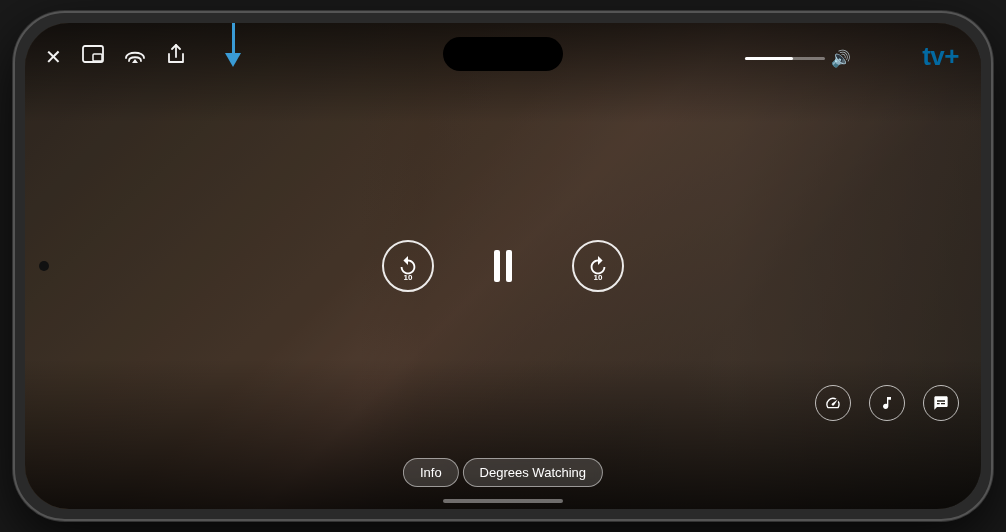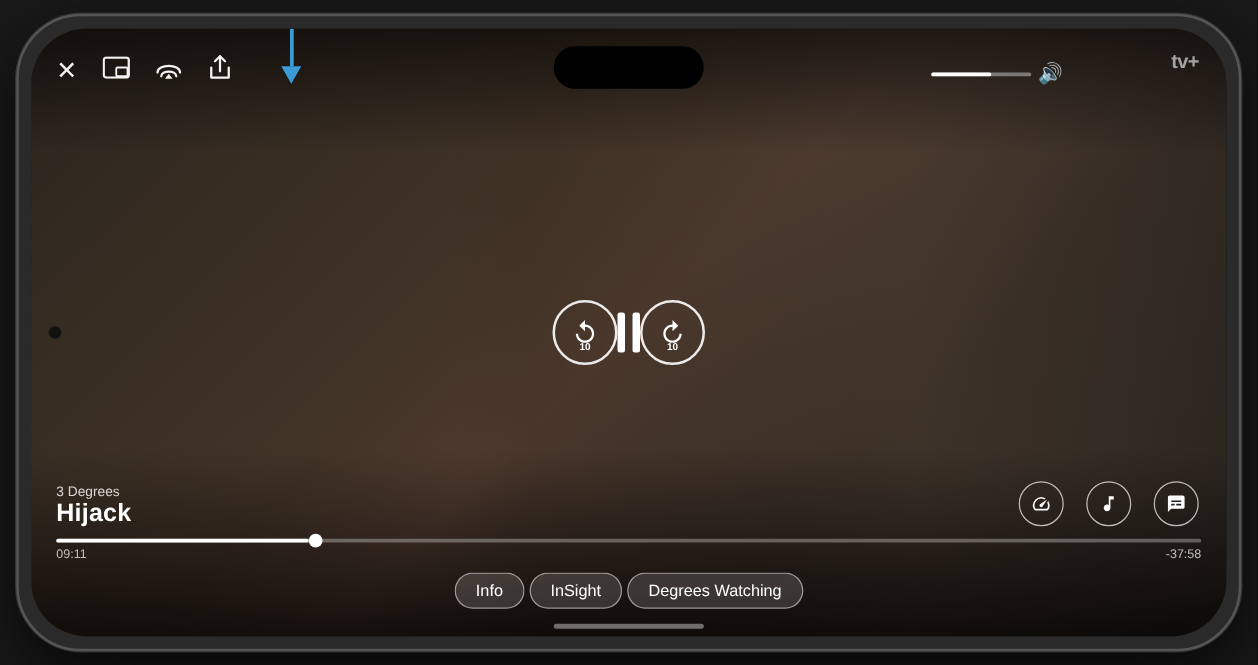--- a/index.html
+++ b/index.html
@@ -207,22 +207,22 @@
       top: 18px;
       right: 22px;
       z-index: 50;
       display: flex;
       flex-direction: column;
       align-items: flex-end;
       gap: 2px;
     }
 
     .appletv-brand {
-      color: #a3a3a3;
-      font-size: 16px;
+      color: #0369a1;
+      font-size: 26px;
       font-weight: 700;
       letter-spacing: -0.5px;
       display: flex;
       align-items: center;
       gap: 2px;
     }
 
     
     .volume-bar {
       position: absolute;
@@ -255,20 +255,21 @@
     }
 
     
     .center-controls {
       position: absolute;
       top: 50%;
       left: 50%;
       transform: translate(-50%, -50%);
       display: flex;
       align-items: center;
+      gap: 60px;
       z-index: 50;
     }
 
     .playback-btn {
       color: white;
       cursor: pointer;
       display: flex;
       align-items: center;
       justify-content: center;
     }
@@ -525,37 +526,20 @@
       </div>
 
       <div class="playback-btn skip-btn">
         <svg width="22" height="22" viewBox="0 0 24 24" fill="white">
           <path d="M18 13c0 3.31-2.69 6-6 6s-6-2.69-6-6 2.69-6 6-6v4l5-5-5-5v4c-4.42 0-8 3.58-8 8s3.58 8 8 8 8-3.58 8-8h-2z"></path>
         </svg>
         <span style="position:absolute;font-size:8px;font-weight:700;color:white;bottom:8px;">10</span>
       </div>
     </div>
 
-    <div class="bottom-controls">
-      <div class="show-info">
-        <div class="show-episode">3 Degrees</div>
-        <div class="show-title">Hijack</div>
-      </div>
-
-      <div class="progress-container">
-        <div class="progress-track">
-          <div class="progress-fill"></div>
-          <div class="progress-thumb"></div>
-        </div>
-        <div class="time-labels">
-          <span class="time-label">09:11</span>
-          <span class="time-label">-37:58</span>
-        </div>
-      </div>
-    </div>
 
     <div class="bottom-right-icons">
       <div class="br-icon">
         <svg width="16" height="16" viewBox="0 0 24 24" fill="white">
           <path d="M20.38 8.57l-1.23 1.85a8 8 0 0 1-.22 7.58H5.07A8 8 0 0 1 15.58 6.85l1.85-1.23A10 10 0 0 0 3.35 19a2 2 0 0 0 1.72 1h13.85a2 2 0 0 0 1.74-1 10 10 0 0 0-.27-10.44zm-9.79 6.84a2 2 0 0 0 2.83 0l5.66-8.49-8.49 5.66a2 2 0 0 0 0 2.83z"></path>
         </svg>
       </div>
       <div class="br-icon">
         <svg width="16" height="16" viewBox="0 0 24 24" fill="white">
           <path d="M12 3v10.55c-.59-.34-1.27-.55-2-.55-2.21 0-4 1.79-4 4s1.79 4 4 4 4-1.79 4-4V7h4V3h-6z"></path>
@@ -563,19 +547,18 @@
       </div>
       <div class="br-icon">
         <svg width="16" height="16" viewBox="0 0 24 24" fill="white">
           <path d="M20 2H4c-1.1 0-2 .9-2 2v18l4-4h14c1.1 0 2-.9 2-2V4c0-1.1-.9-2-2-2zM6 14v-2h4v2H6zm0-4V8h12v2H6zm6 4v-2h6v2h-6z"></path>
         </svg>
       </div>
     </div>
 
     <div class="pill-buttons">
       <button class="pill-btn">Info</button>
-      <button class="pill-btn">InSight</button>
       <button class="pill-btn">Degrees Watching</button>
     </div>
 
     <div class="home-indicator"></div>
   </div>
 </div>
 
 </body></html>

